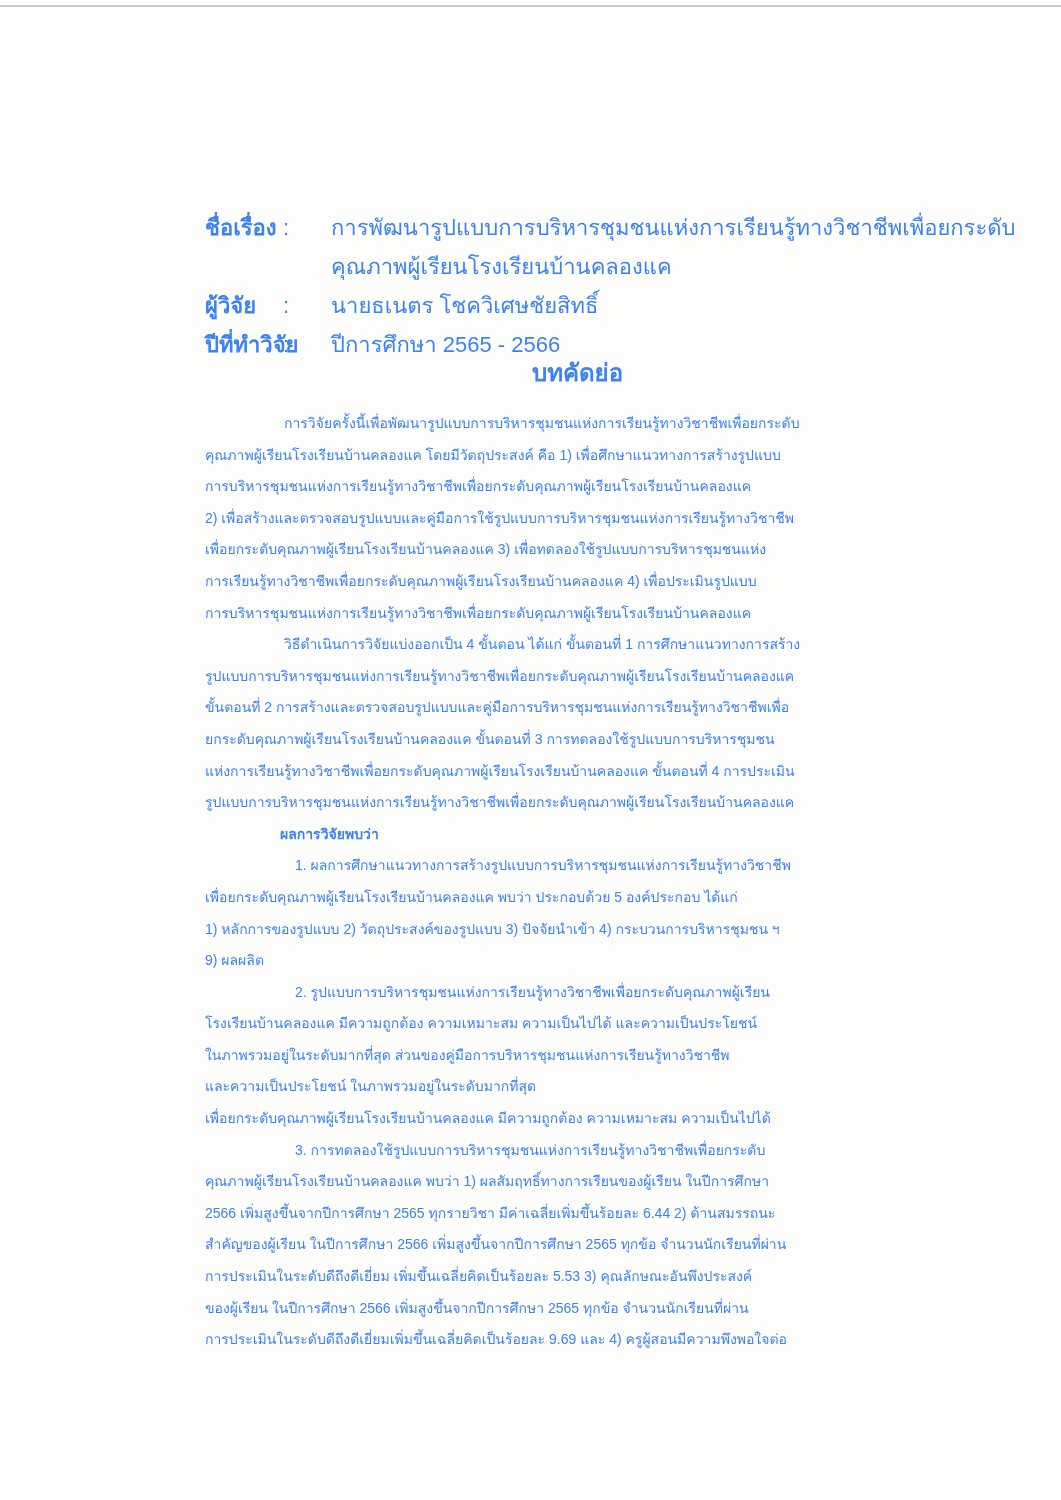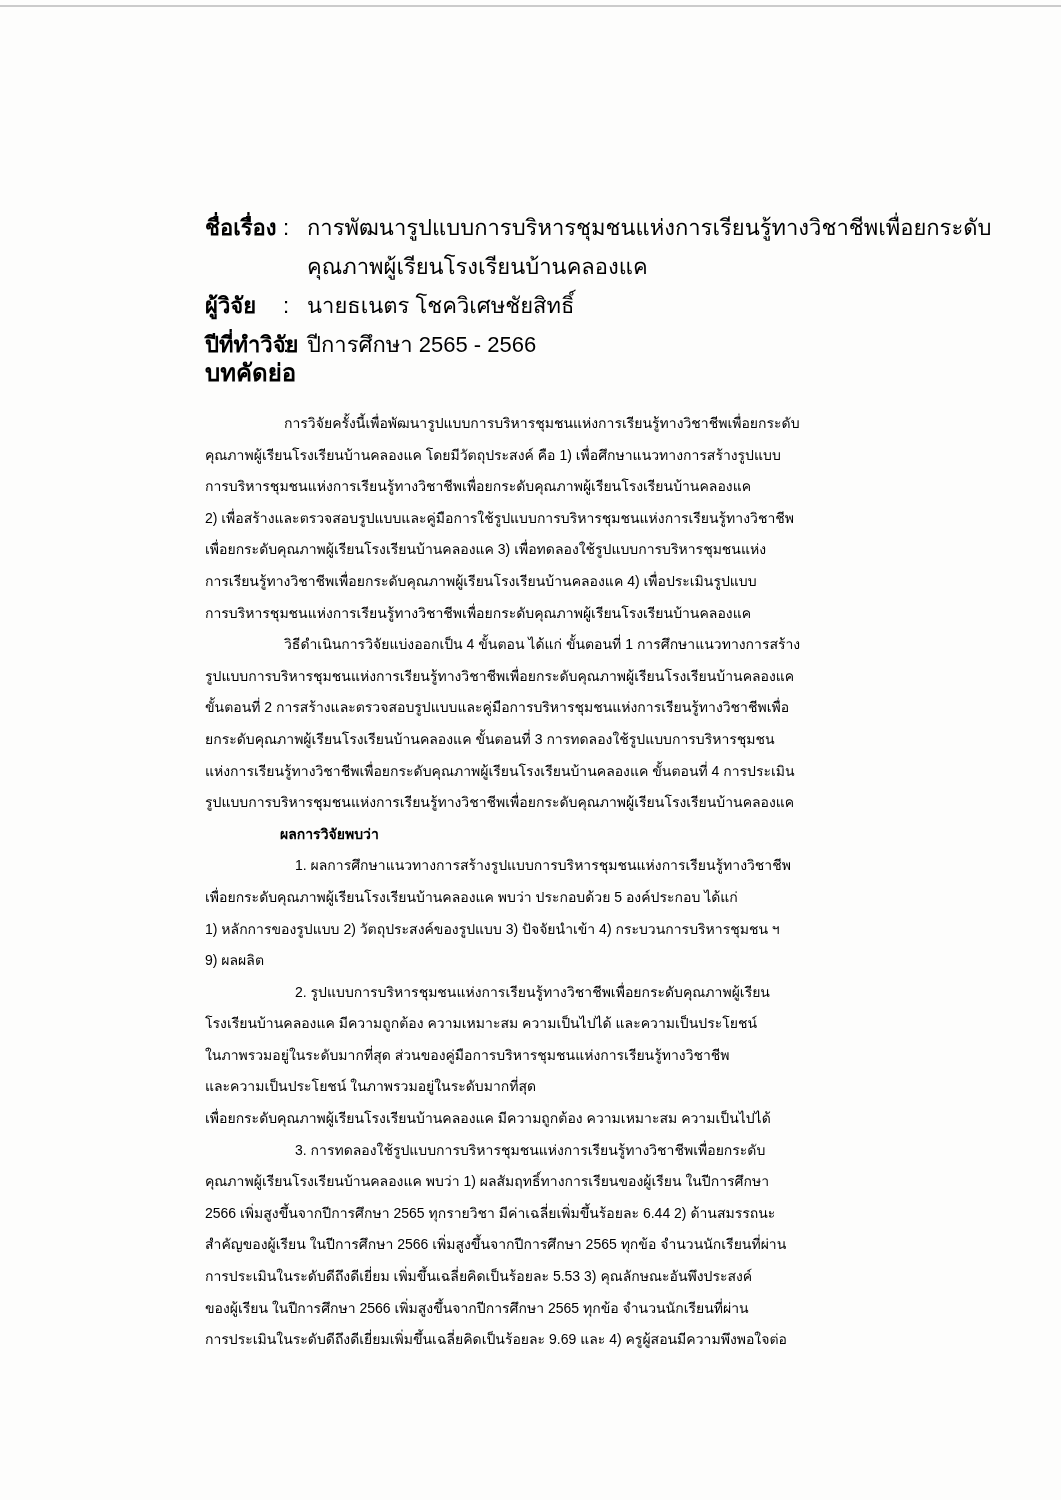--- a/index.html
+++ b/index.html
@@ -1,47 +1,48 @@
 <!DOCTYPE html>
 <html lang="th"><head>
 <meta charset="utf-8">
 <style>
   html, body { margin:0; padding:0; background:#ffffff; }
   .page {
     position:relative;
     width:1061px;
     height:1500px;
     background:#fdfdfc;
-    color:#000000;
+    color:#3b82f6;
     font-family:"Liberation Sans","DejaVu Sans",sans-serif;
     overflow:hidden;
   }
   .scan-edge {
     position:absolute; top:5px; left:0;
     width:100%; height:2px;
     background:#cbcbcb;
   }
   
   .doc-header {
     position:absolute;
     left:205px; top:208px;
     width:745px;
     font-size:22px;
     line-height:39px;
   }
   .hrow { display:grid; grid-template-columns:78px 24px 1fr; }
   .hlabel { font-weight:bold; white-space:nowrap; }
   .hcolon { text-align:left; }
-  .hvalue div { white-space:nowrap; }
+  .hvalue div { white-space:nowrap;margin-left:24px; }
   
   .abstract-title {
     position:absolute;
     left:205px; top:354px;
     width:745px;
     margin:0;
+    text-align:center;
     font-size:24px;
     font-weight:bold;
     line-height:38px;
   }
   
   .doc-body {
     position:absolute;
     left:205px; top:408px;
     width:745px;
     font-size:14px;

